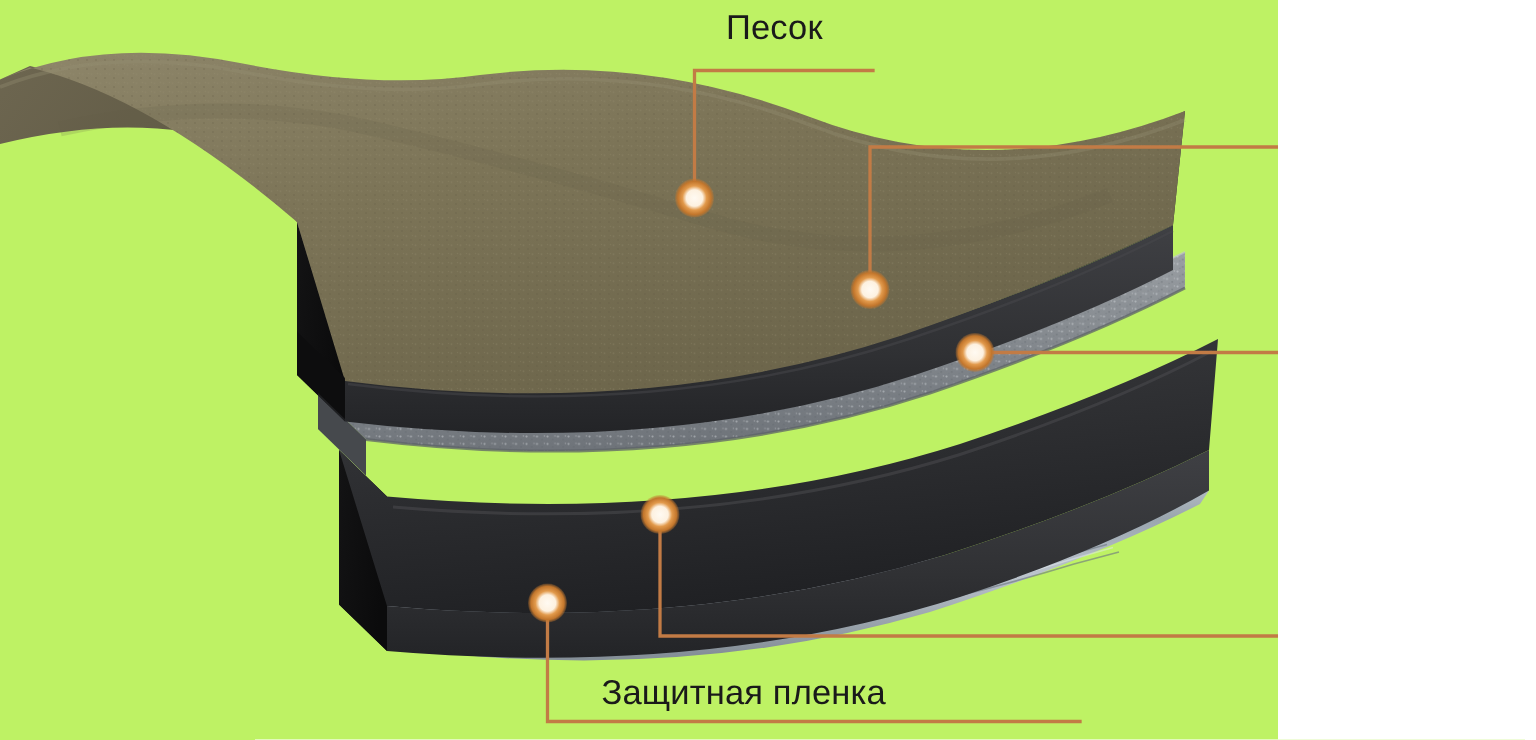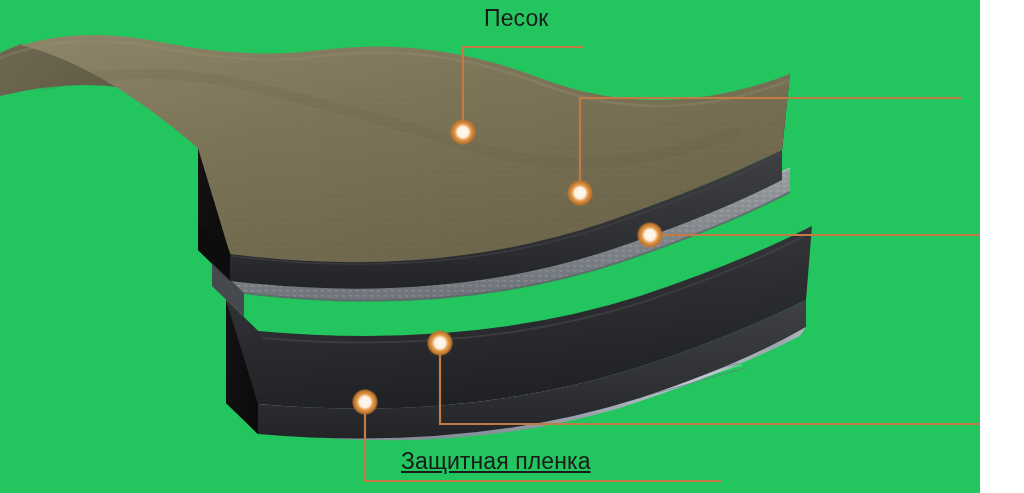--- a/index.html
+++ b/index.html
@@ -5,23 +5,23 @@
   html, body {
     margin: 0;
     padding: 0;
     background: #ffffff;
   }
   body {
     font-family: "Liberation Sans", sans-serif;
   }
   #stage {
     position: relative;
-    width: 980px;
+    width: 852px;
     height: 493px;
-    background: #22c55e;
+    background: #bef264;
     overflow: hidden;
   }
   #diagram-svg {
     position: absolute;
     left: 0;
     top: 0;
     width: 1024px;
     height: 493px;
     display: block;
   }
@@ -32,21 +32,21 @@
     font-weight: 400;
     color: #1a1a1a;
     white-space: nowrap;
     letter-spacing: 0.1px;
     line-height: 1.1;
   }
   .lbl-sand        { left: 484px; top: 6px; }
   .lbl-bitumen     { left: 604px; top: 62px; }
   .lbl-polyester   { left: 782px; top: 203px; }
   .lbl-selfadh     { left: 481px; top: 392px; }
-  .lbl-film        { left: 401px; top: 449px; text-decoration: underline; }
+  .lbl-film        { left: 401px; top: 449px; }
 </style>
 </head>
 <body>
 
 <div id="stage">
 
   <svg id="diagram-svg" viewBox="0 0 1024 493">
     <defs>
 
       <linearGradient id="gradSandTop" x1="0" y1="0" x2="0.75" y2="1">

